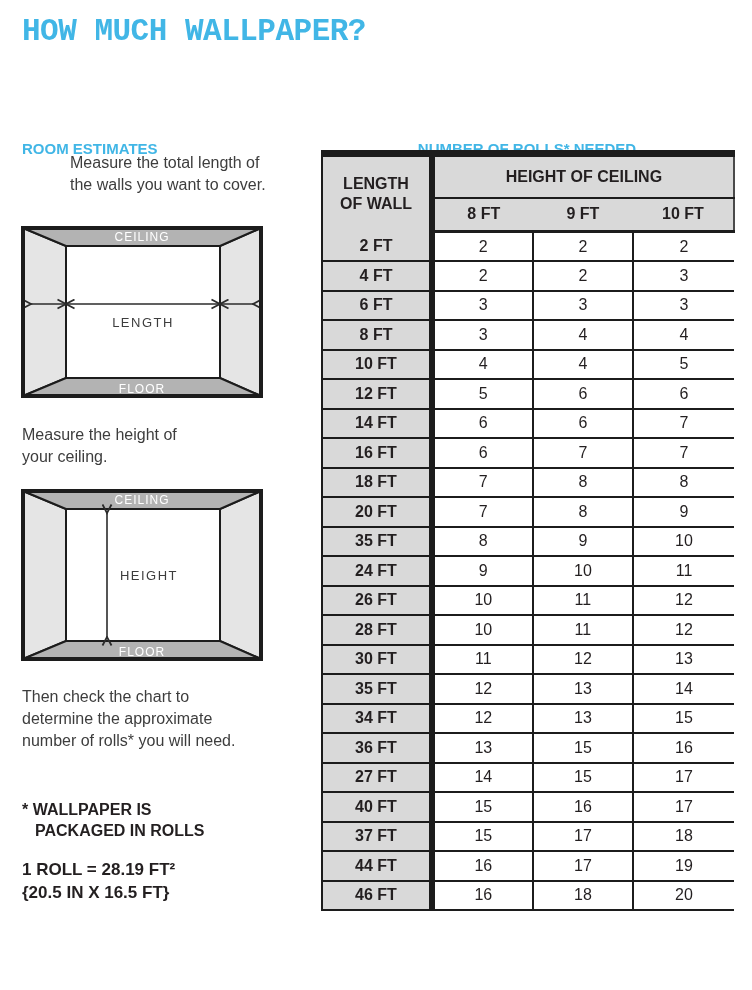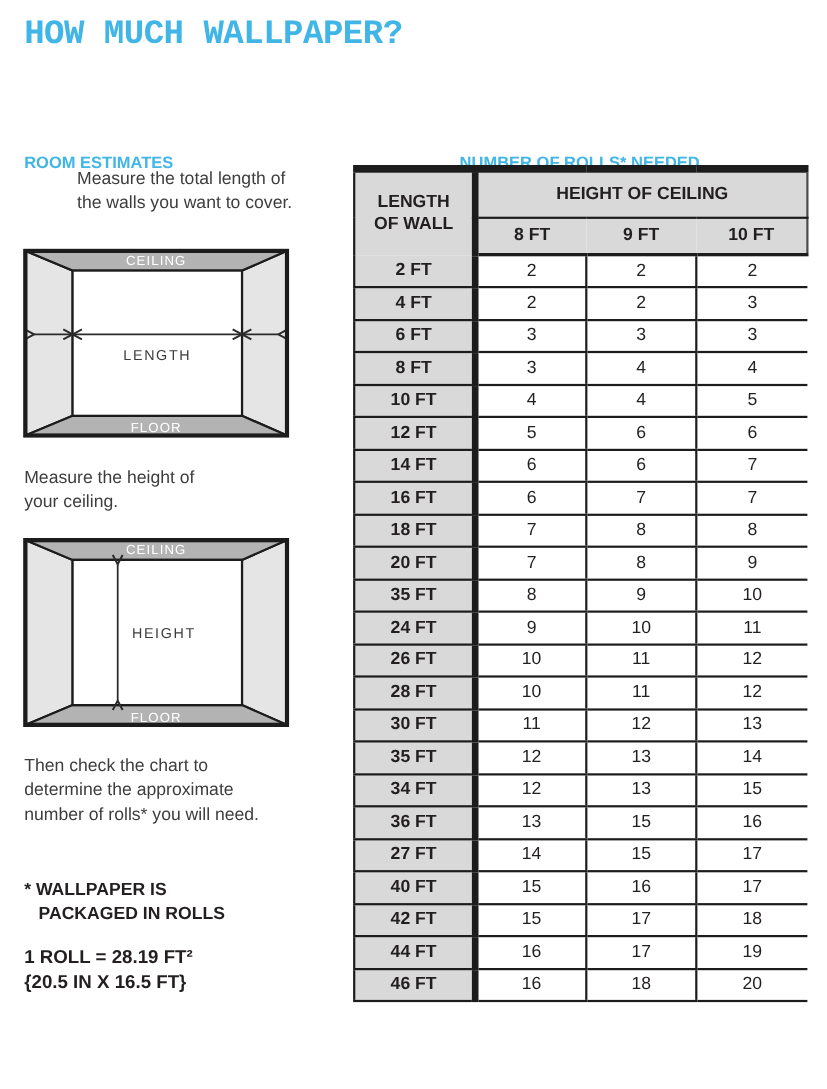--- a/index.html
+++ b/index.html
@@ -263,21 +263,21 @@
           <td class="val">15</td>
           <td class="val">17</td>
         </tr>
         <tr>
           <td class="rowlabel">40 FT</td>
           <td class="val">15</td>
           <td class="val">16</td>
           <td class="val">17</td>
         </tr>
         <tr>
-          <td class="rowlabel">42 FT</td>
+          <td class="rowlabel">37 FT</td>
           <td class="val">15</td>
           <td class="val">17</td>
           <td class="val">18</td>
         </tr>
         <tr>
           <td class="rowlabel">44 FT</td>
           <td class="val">16</td>
           <td class="val">17</td>
           <td class="val">19</td>
         </tr>

